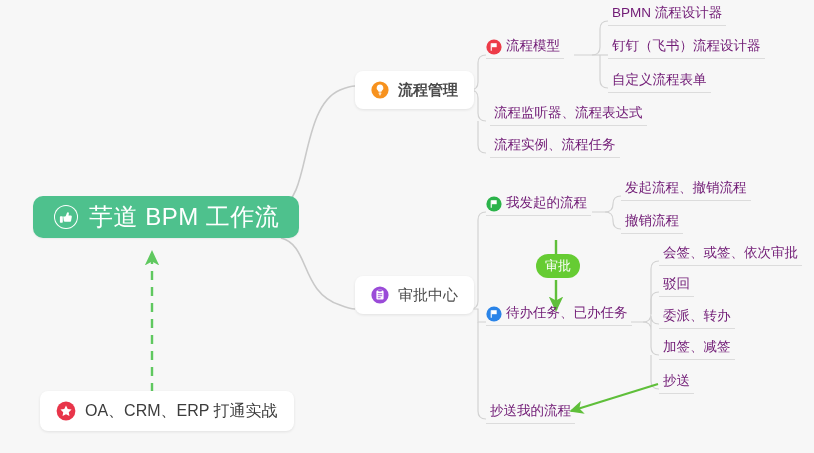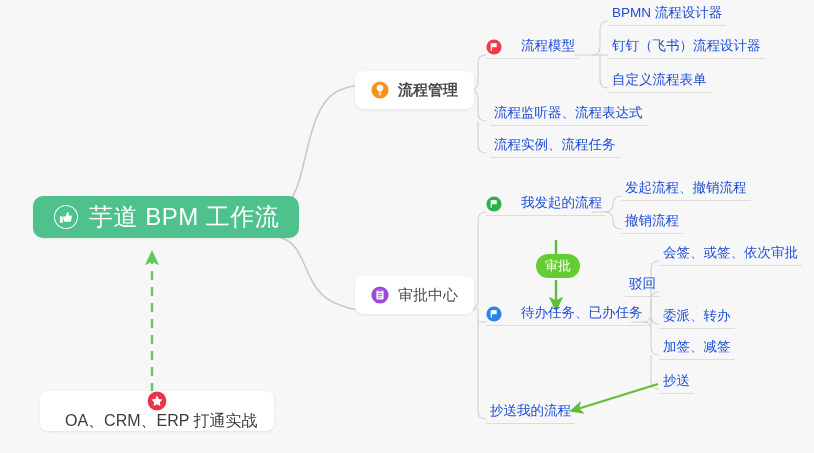--- a/index.html
+++ b/index.html
@@ -60,35 +60,34 @@
     color: #4a4a4a;
     font-size: 15px;
     box-shadow: 0 1px 3px rgba(0,0,0,0.09);
   }
   .node-card .label { margin-left: 9px; }
 
   .node-footnote {
     height: 40px;
     font-size: 16px;
     color: #3c3c3c;
-    flex-direction: column;
   }
 
   
   .node-item {
-    color: #1d4ed8;
+    color: #701a75;
     font-size: 13.5px;
     height: 26px;
     padding: 0 4px 0 4px;
     border-bottom: 1px solid #dcdcdc;
     align-items: flex-end;
     padding-bottom: 3px;
   }
   .node-item.with-icon { padding-left: 0; }
-  .node-item .label { margin-left: 19px; }
+  .node-item .label { margin-left: 4px; }
   .node-item.no-icon .label { margin-left: 0; }
 
   
   .node-badge {
     background: #66cc33;
     border-radius: 12px;
     height: 24px;
     padding: 0 9px;
     color: #ffffff;
     font-size: 13px;
@@ -253,21 +252,21 @@
         <rect x="4.7" y="4.2" width="1.1" height="7.6" rx="0.4" fill="#ffffff"></rect>
       </svg>
     </span>
     <span class="label">待办任务、已办任务</span>
   </div>
 
   <div class="node node-item no-icon" style="left:659px; top:240px;">
     <span class="label">会签、或签、依次审批</span>
   </div>
 
-  <div class="node node-item no-icon" style="left:625px; top:271px;justify-content:center;">
+  <div class="node node-item no-icon" style="left:659px; top:271px;justify-content:center;">
     <span class="label">驳回</span>
   </div>
 
   <div class="node node-item no-icon" style="left:659px; top:303px;">
     <span class="label">委派、转办</span>
   </div>
 
   <div class="node node-item no-icon" style="left:659px; top:334px;">
     <span class="label">加签、减签</span>
   </div>

